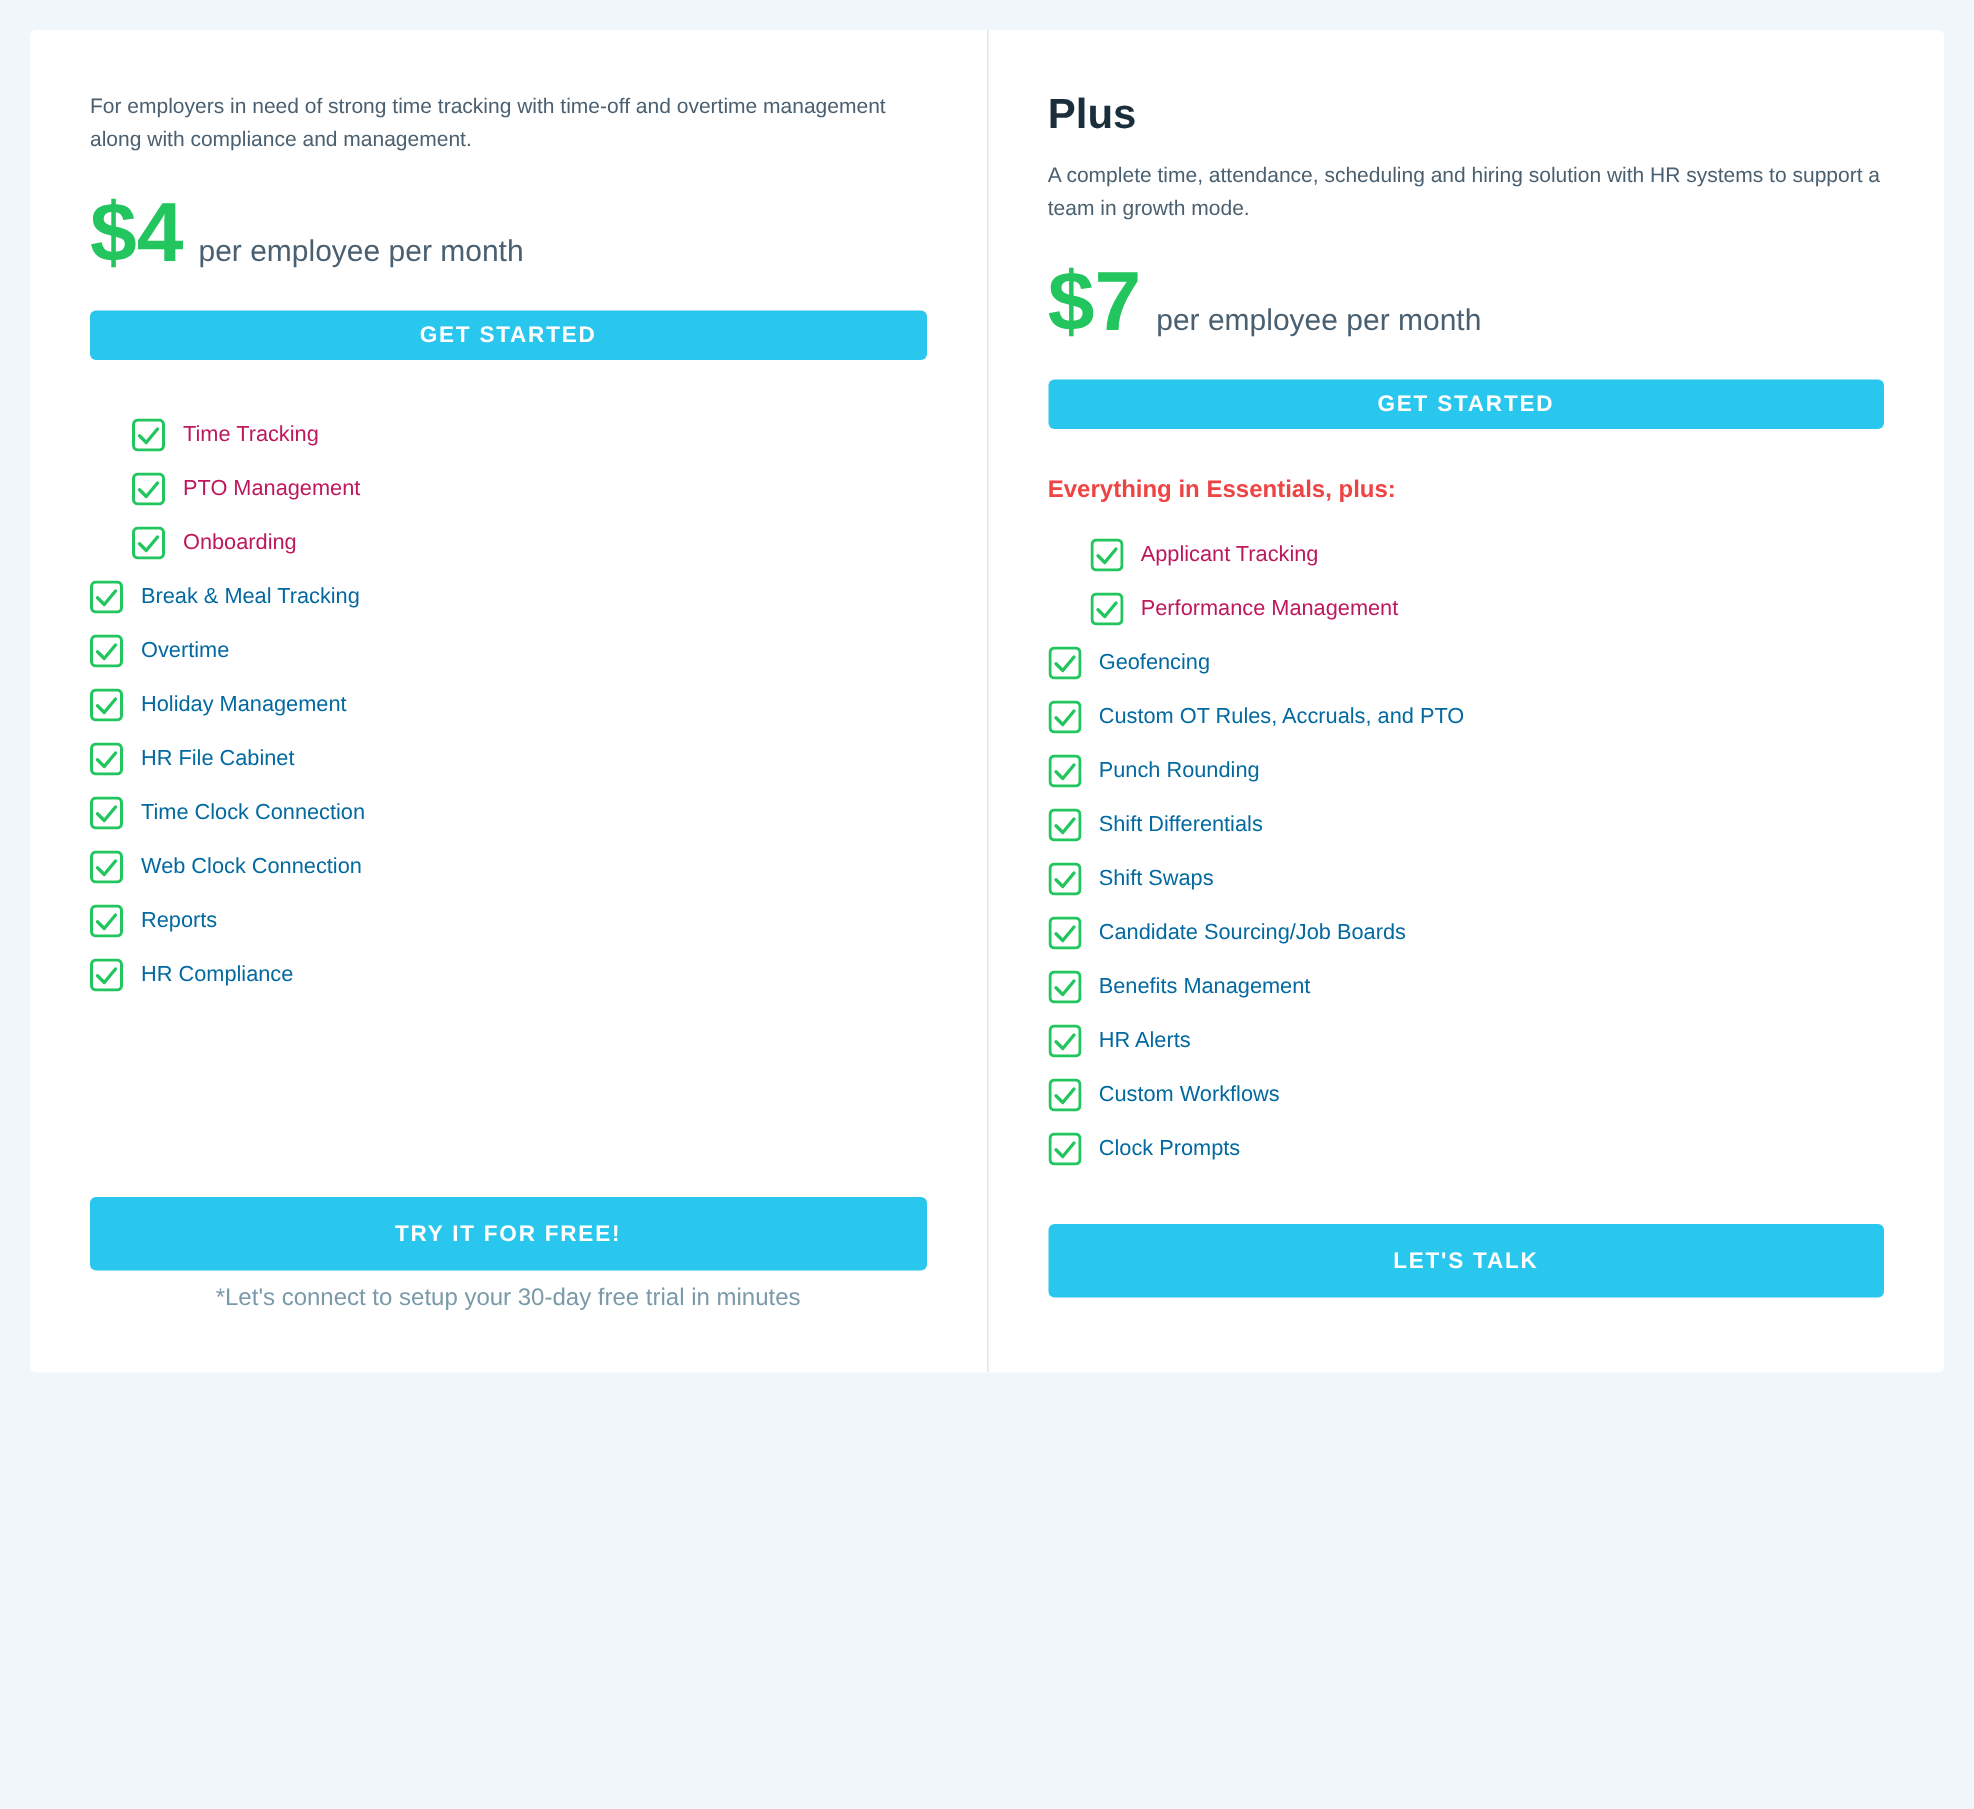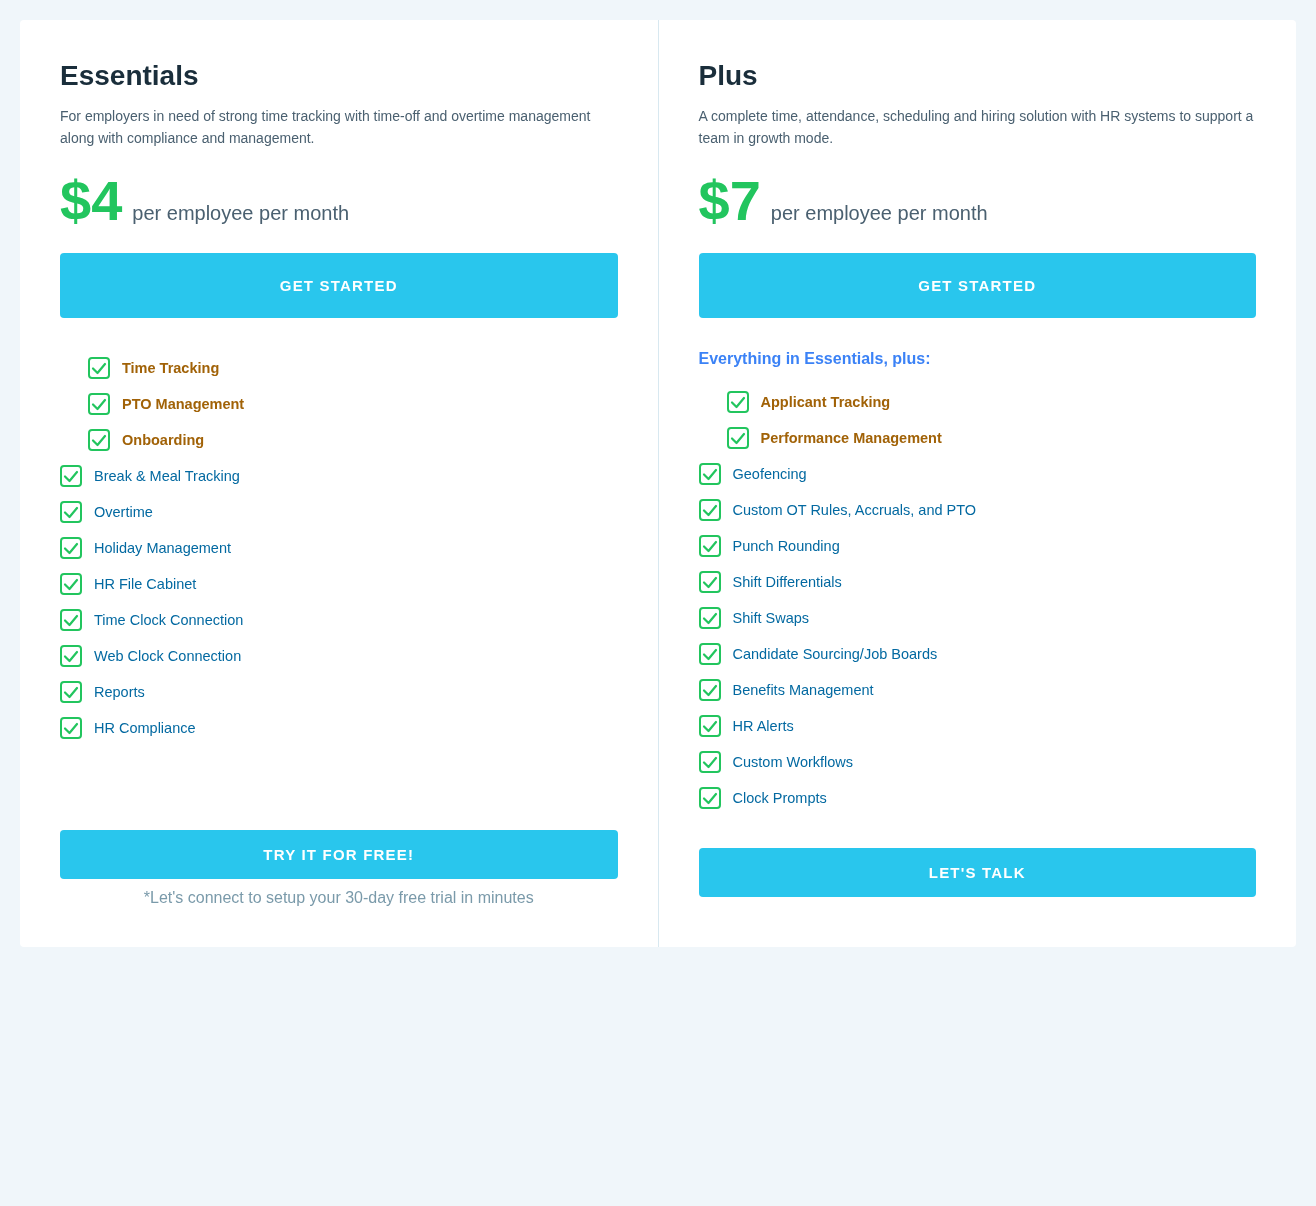--- a/index.html
+++ b/index.html
@@ -53,54 +53,54 @@
       color: #22c55e;
       line-height: 1;
     }
     .price-label {
       font-size: 20px;
       color: #4a6070;
     }
     .btn-get-started {
       display: block;
       width: 100%;
-      padding: 24px;
+      padding: 8px;
       background: #29c6ed;
       color: #fff;
       font-size: 15px;
       font-weight: 700;
       letter-spacing: 0.08em;
       text-align: center;
       border: none;
       border-radius: 4px;
       cursor: pointer;
       margin-bottom: 32px;
       text-transform: uppercase;
     }
     .features-header {
       font-size: 16px;
       font-weight: 700;
-      color: #3b82f6;
+      color: #ef4444;
       margin-bottom: 16px;
     }
     .feature-list {
       list-style: none;
       flex: 1;
     }
     .feature-item {
       display: flex;
       align-items: center;
       gap: 12px;
       padding: 7px 0;
       font-size: 14.5px;
       color: #0369a1;
     }
     .feature-item.bold-item {
-      font-weight: 700;
-      color: #a16207;
+      font-weight: 400;
+      color: #be185d;
       padding-left: 28px;
     }
     .check-icon {
       flex-shrink: 0;
       width: 22px;
       height: 22px;
     }
     .bottom-btn-wrap {
       margin-top: auto;
       padding-top: 32px;
@@ -127,21 +127,20 @@
       color: #7a9aaa;
       margin-top: 6px;
     }
   </style>
 </head>
 <body>
 
 <div class="pricing-container">
 
   <div class="plan plan-left">
-    <h2 class="plan-title">Essentials</h2>
     <p class="plan-desc">For employers in need of strong time tracking with time-off and overtime management along with compliance and management.</p>
     <div class="price-row">
       <span class="price-amount">$4</span>
       <span class="price-label">per employee per month</span>
     </div>
     <button class="btn-get-started">GET STARTED</button>
 
     <ul class="feature-list">
 
     <li class="feature-item bold-item">

